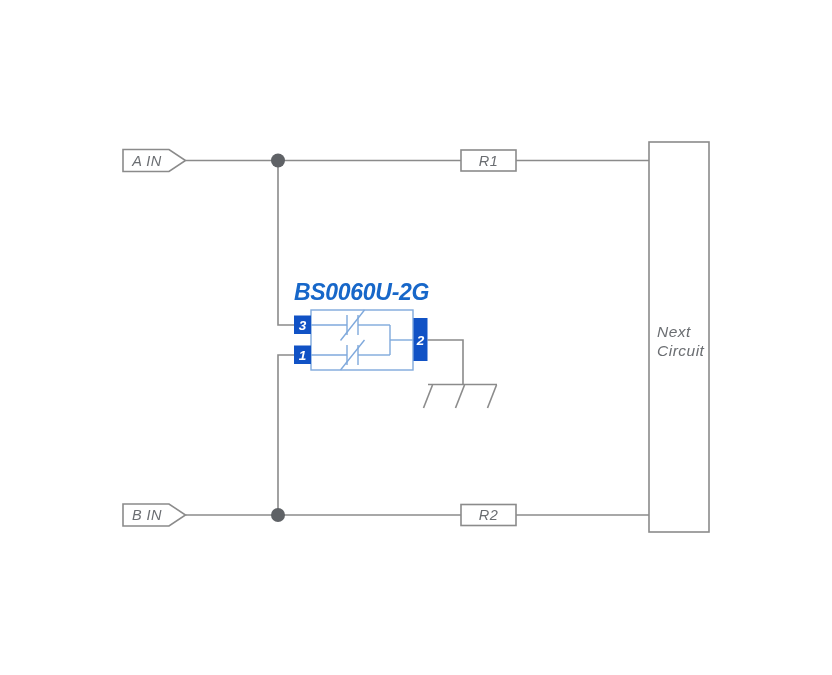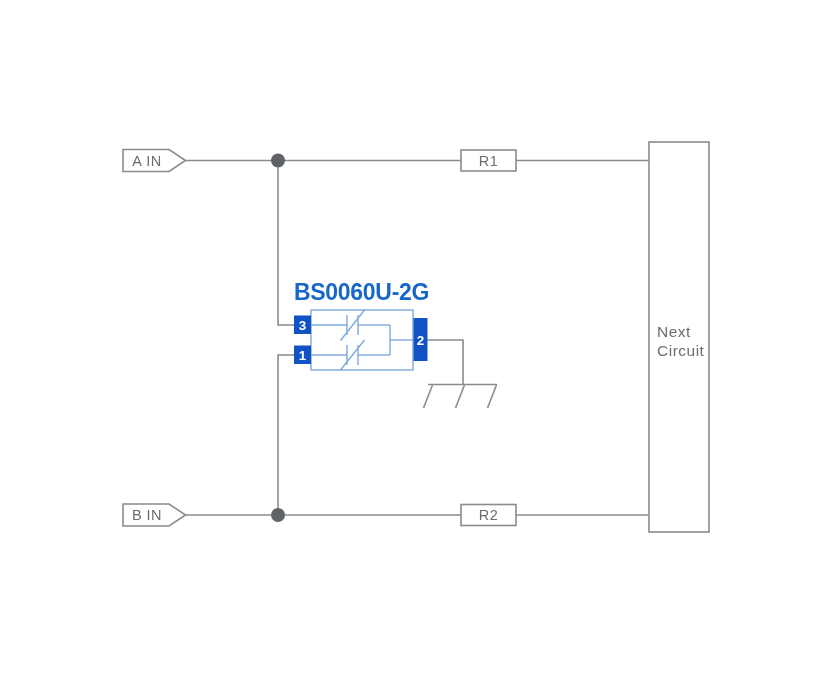--- a/index.html
+++ b/index.html
@@ -2,20 +2,21 @@
 <html style="--background: #ffffff; --wire: #8b8b8b; --label_text: #6a6d71; --junction: #5f6266; --pin_blue: #1152c5; --title_blue: #1767c9; --body_blue: #7fa9dc; --pin_text: #ffffff;"><head>
 <meta charset="utf-8">
 <style>
   html, body { margin: 0; padding: 0; background: #fff; }
   .canvas {
     position: relative;
     width: 832px; height: 675px;
     background: var(--background, #ffffff);
     font-family: "Liberation Sans", sans-serif;
     overflow: hidden;
+    font-style: italic;
   }
   svg { display: block; }
   .wire { stroke: var(--wire, #8b8b8b); stroke-width: 1.6; fill: none; }
   .outline-box { stroke: var(--wire, #8b8b8b); stroke-width: 1.6; fill: #ffffff; }
   .junction { fill: var(--junction, #5f6266); stroke: none; }
   .gray-label {
     fill: var(--label_text, #6a6d71);
     font-family: "Liberation Sans", sans-serif;
     font-size: 14.5px;
     letter-spacing: 0.5px;

